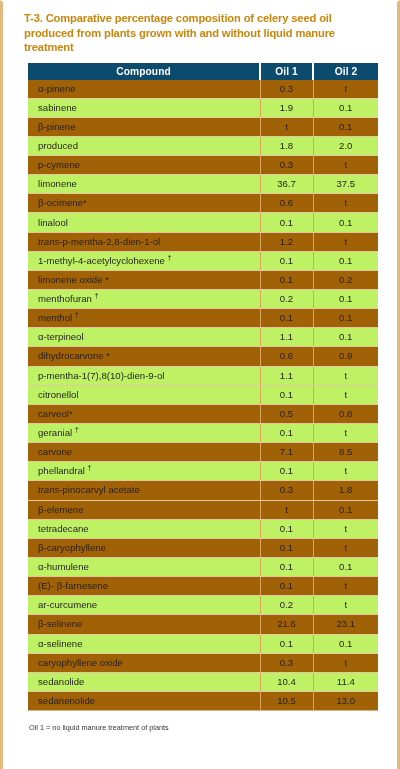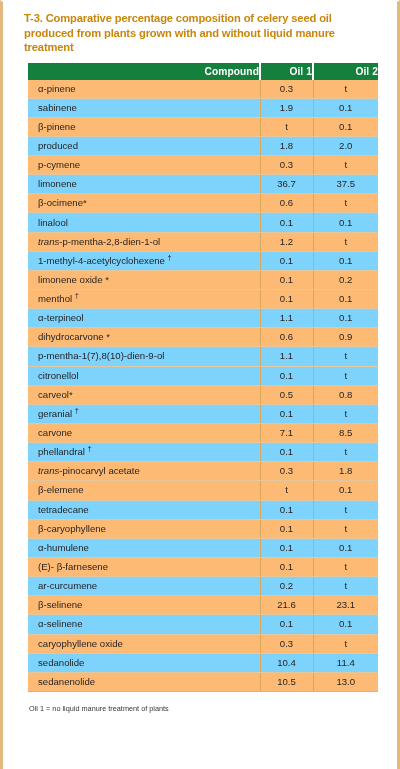--- a/index.html
+++ b/index.html
@@ -41,36 +41,36 @@
     border-collapse: collapse;
     table-layout: fixed;
     font-size: 9.4px;
     color: #231f20;
   }
   table.data col.c-compound { width: 232px; }
   table.data col.c-oil1 { width: 53px; }
   table.data col.c-oil2 { width: 65px; }
 
   thead th {
-    background: #15803d;
+    background: #0c4a6e;
     color: #ffffff;
     font-weight: bold;
     font-size: 10.2px;
     height: 17px;
     line-height: 17px;
     padding: 0;
-    text-align: right;
+    text-align: center;
     border-right: 2px solid #ffffff;
     letter-spacing: 0.1px;
   }
   thead th:last-child { border-right: none; }
 
   tbody tr { height: 18.15px; }
-  tbody tr.even { background: #7dd3fc; }
-  tbody tr.odd  { background: #fdba74; }
+  tbody tr.even { background: #bef264; }
+  tbody tr.odd  { background: #a16207; }
 
   tbody td {
     padding: 0;
     height: 18.15px;
     line-height: 18.1px;
     border-bottom: 1px solid #e3c79f;
     vertical-align: middle;
     font-size: 9.6px;
   }
   tbody tr:last-child td { border-bottom: 1px solid #d9b383; }
@@ -172,20 +172,25 @@
           <tr class="even">
             <td class="compound">1-methyl-4-acetylcyclohexene <span class="sup">†</span></td>
             <td class="val">0.1</td>
             <td class="val last">0.1</td>
           </tr>
           <tr class="odd">
             <td class="compound">limonene oxide *</td>
             <td class="val">0.1</td>
             <td class="val last">0.2</td>
           </tr>
+          <tr class="even">
+            <td class="compound">menthofuran <span class="sup">†</span></td>
+            <td class="val">0.2</td>
+            <td class="val last">0.1</td>
+          </tr>
           <tr class="odd">
             <td class="compound">menthol <span class="sup">†</span></td>
             <td class="val">0.1</td>
             <td class="val last">0.1</td>
           </tr>
           <tr class="even">
             <td class="compound">α-terpineol</td>
             <td class="val">1.1</td>
             <td class="val last">0.1</td>
           </tr>

